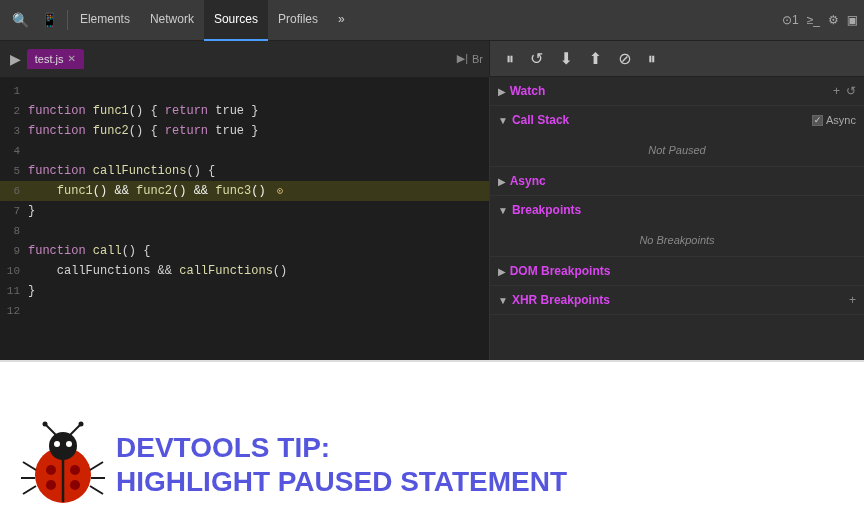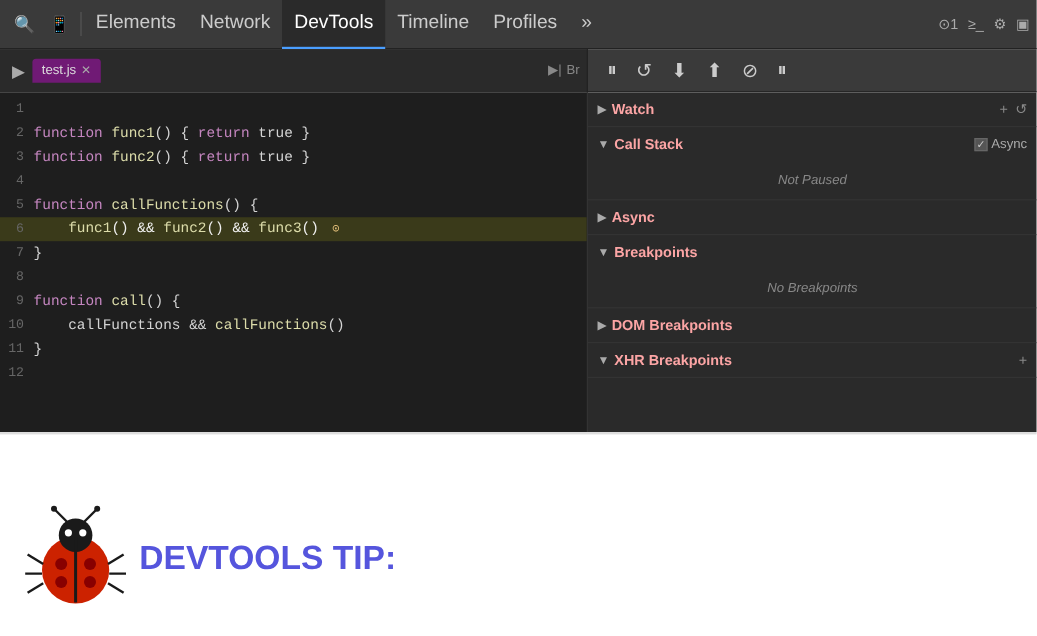--- a/index.html
+++ b/index.html
@@ -21,21 +21,21 @@
       cursor: pointer;
     }
     .toolbar-sep {
       width: 1px;
       height: 20px;
       background: #555;
       margin: 0 2px;
     }
     .nav-tab {
       color: #ccc;
-      font-size: 16px;
+      font-size: 12px;
       padding: 0 10px;
       height: 41px;
       display: flex;
       align-items: center;
       cursor: pointer;
       border-bottom: 2px solid transparent;
     }
     .nav-tab.active {
       color: #fff;
       border-bottom: 2px solid #4a9eff;
@@ -178,21 +178,21 @@
       display: flex;
       align-items: center;
       height: 28px;
       padding: 0 8px;
       cursor: pointer;
       color: #ccc;
       font-size: 12px;
       gap: 4px;
     }
     .panel-arrow { font-size: 10px; color: #aaa; }
-    .panel-label { font-weight: bold; font-size: 12px; color: #fca5a5; }
+    .panel-label { font-weight: bold; font-size: 12px; color: #d946ef; }
     .panel-actions {
       margin-left: auto;
       display: flex;
       gap: 6px;
       color: #888;
       font-size: 12px;
     }
     .panel-action { cursor: pointer; }
     .async-label {
       color: #aaa;
@@ -269,24 +269,21 @@
     <span class="toolbar-icon">🔍</span>
     <span class="toolbar-icon">📱</span>
     <div class="toolbar-sep"></div>
     <div class="nav-tab">
       <span>Elements</span>
     </div>
     <div class="nav-tab">
       <span>Network</span>
     </div>
     <div class="nav-tab active">
-      <span>DevTools</span>
-    </div>
-    <div class="nav-tab">
-      <span>Timeline</span>
+      <span>Sources</span>
     </div>
     <div class="nav-tab">
       <span>Profiles</span>
     </div>
     <div class="nav-tab">
       <span>»</span>
     </div>
     <div class="toolbar-right">
       <span class="toolbar-right-icon">⊙1</span>
       <span class="toolbar-right-icon">≥_</span>
@@ -467,14 +464,15 @@
 
     <line x1="18" y1="50" x2="5" y2="42" stroke="#1a1a1a" stroke-width="2"></line>
     <line x1="17" y1="58" x2="3" y2="58" stroke="#1a1a1a" stroke-width="2"></line>
     <line x1="18" y1="66" x2="5" y2="74" stroke="#1a1a1a" stroke-width="2"></line>
     <line x1="72" y1="50" x2="85" y2="42" stroke="#1a1a1a" stroke-width="2"></line>
     <line x1="73" y1="58" x2="87" y2="58" stroke="#1a1a1a" stroke-width="2"></line>
     <line x1="72" y1="66" x2="85" y2="74" stroke="#1a1a1a" stroke-width="2"></line>
   </svg>
   <div class="tip-text">
     <div class="tip-title">DevTools Tip:</div>
+    <div class="tip-title">Highlight Paused Statement</div>
   </div>
 </div>
 
 </body></html>

